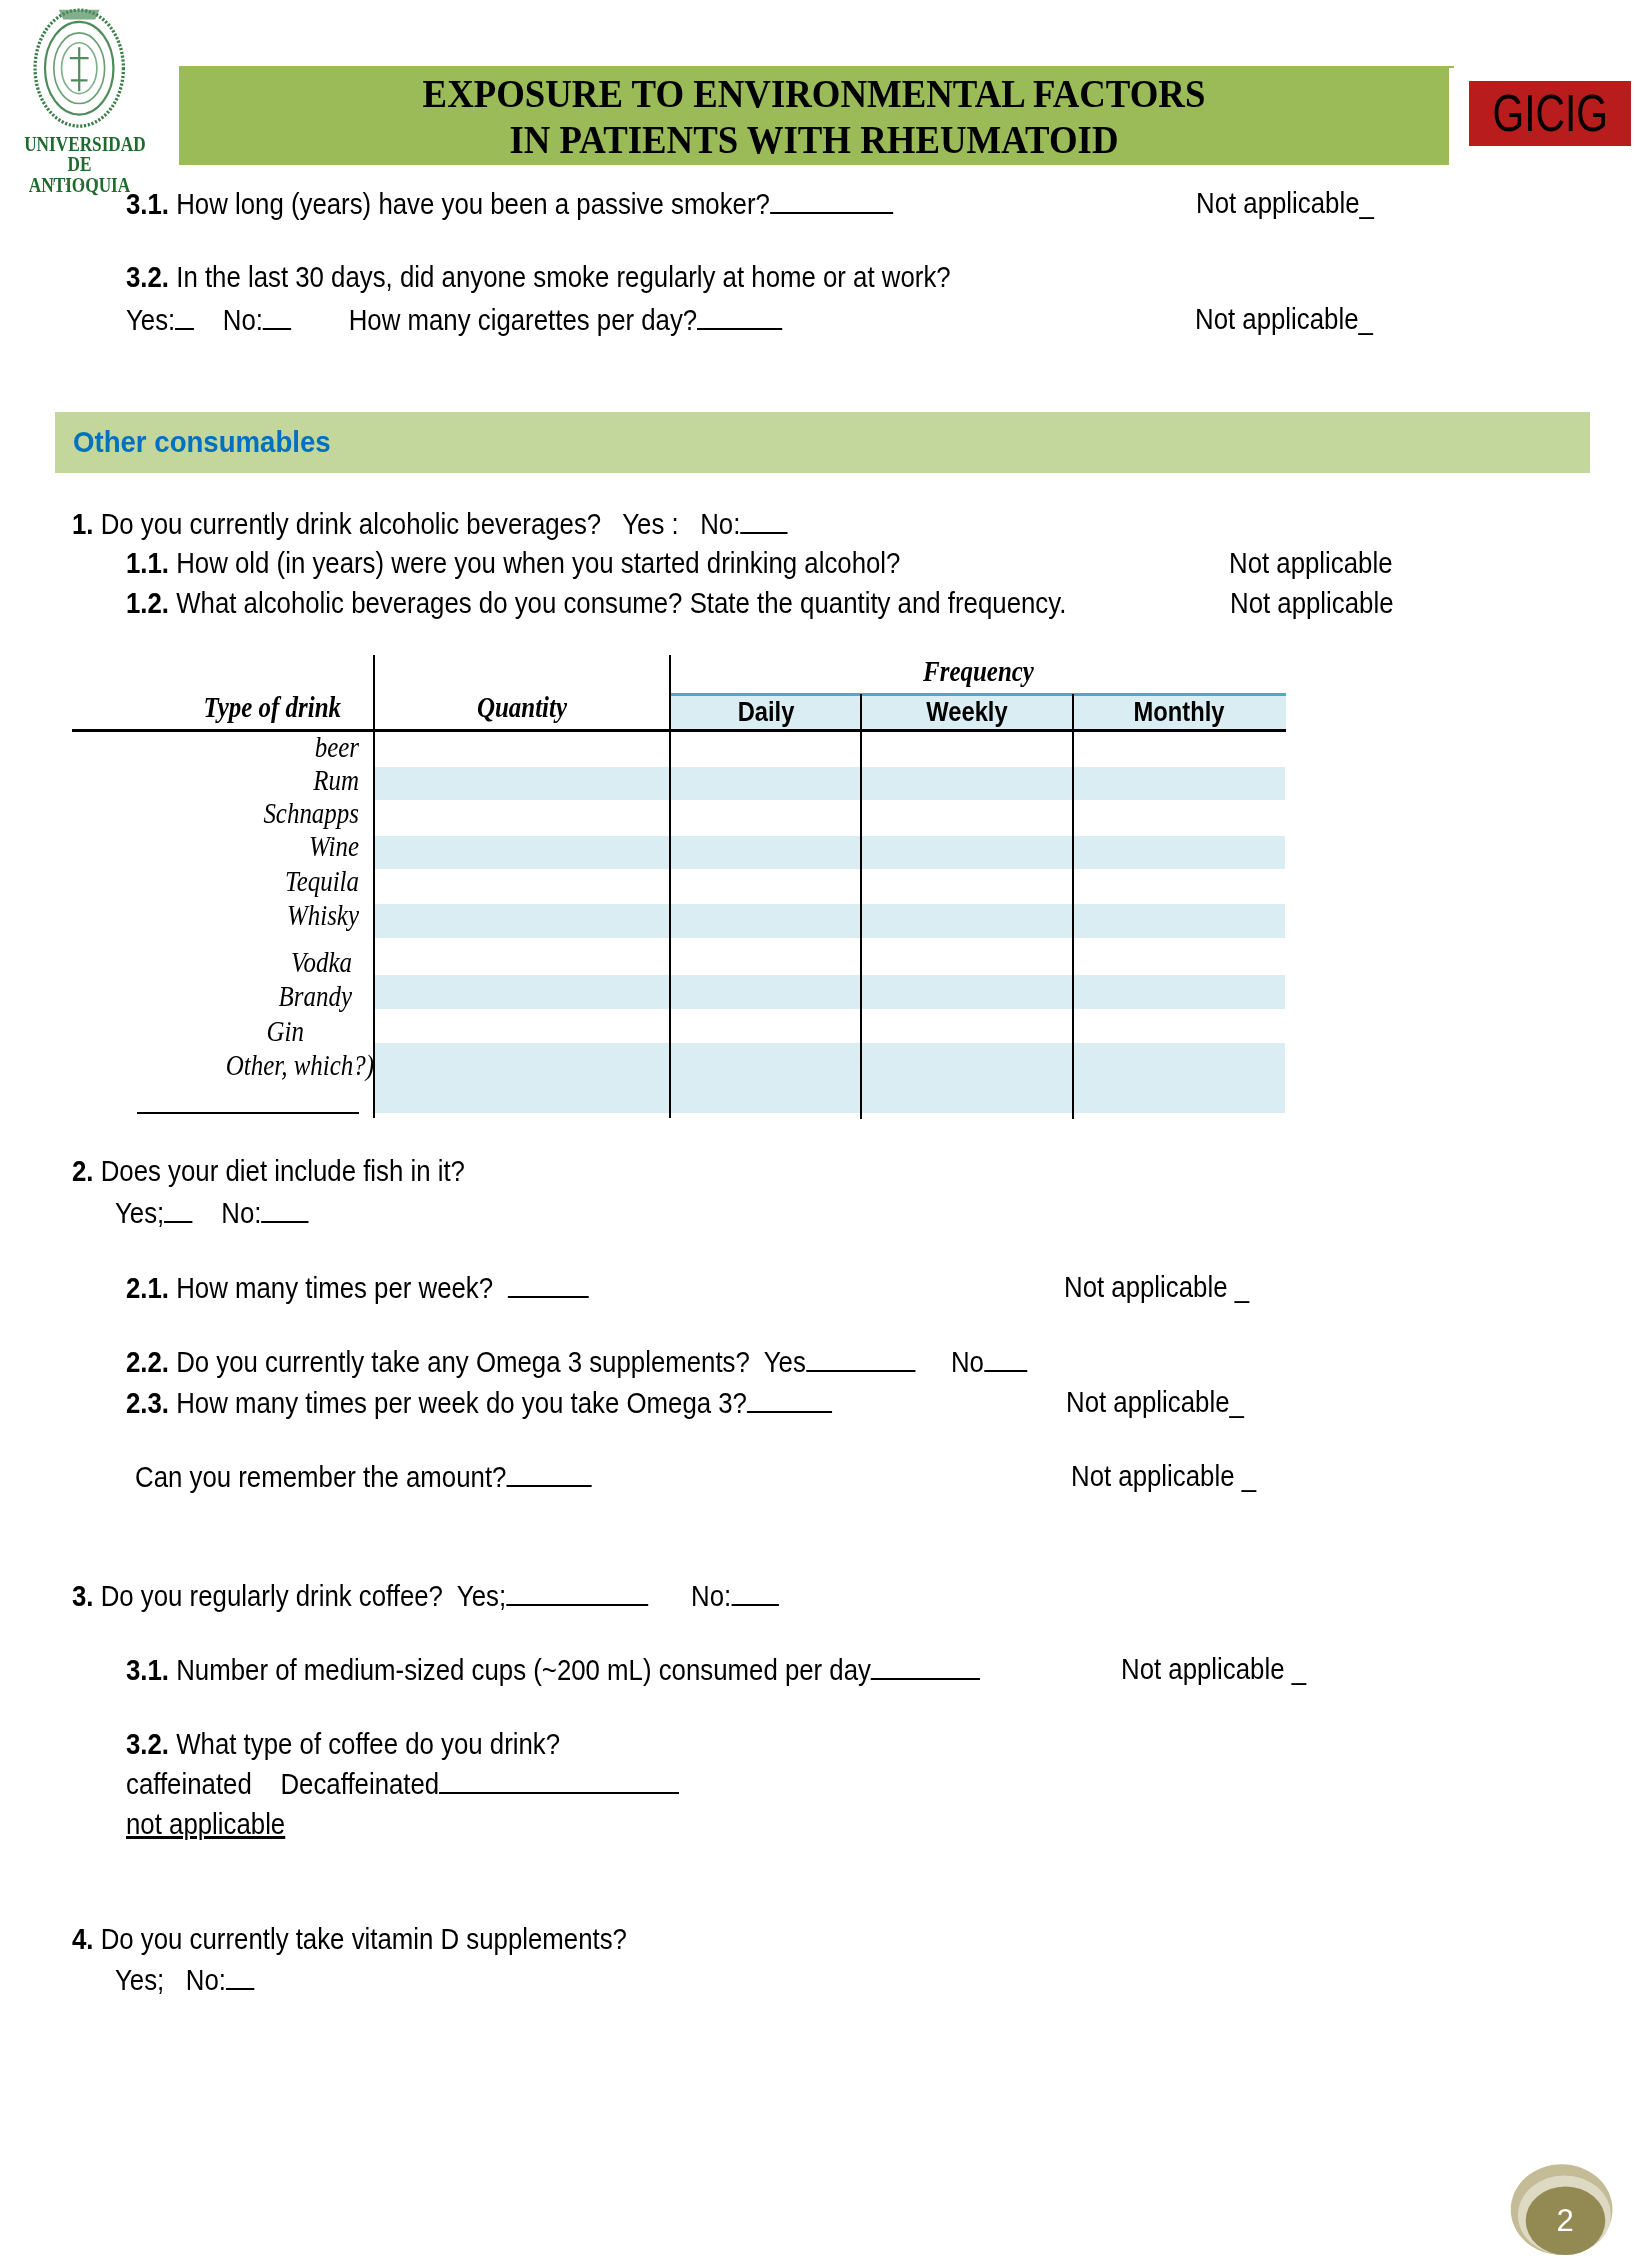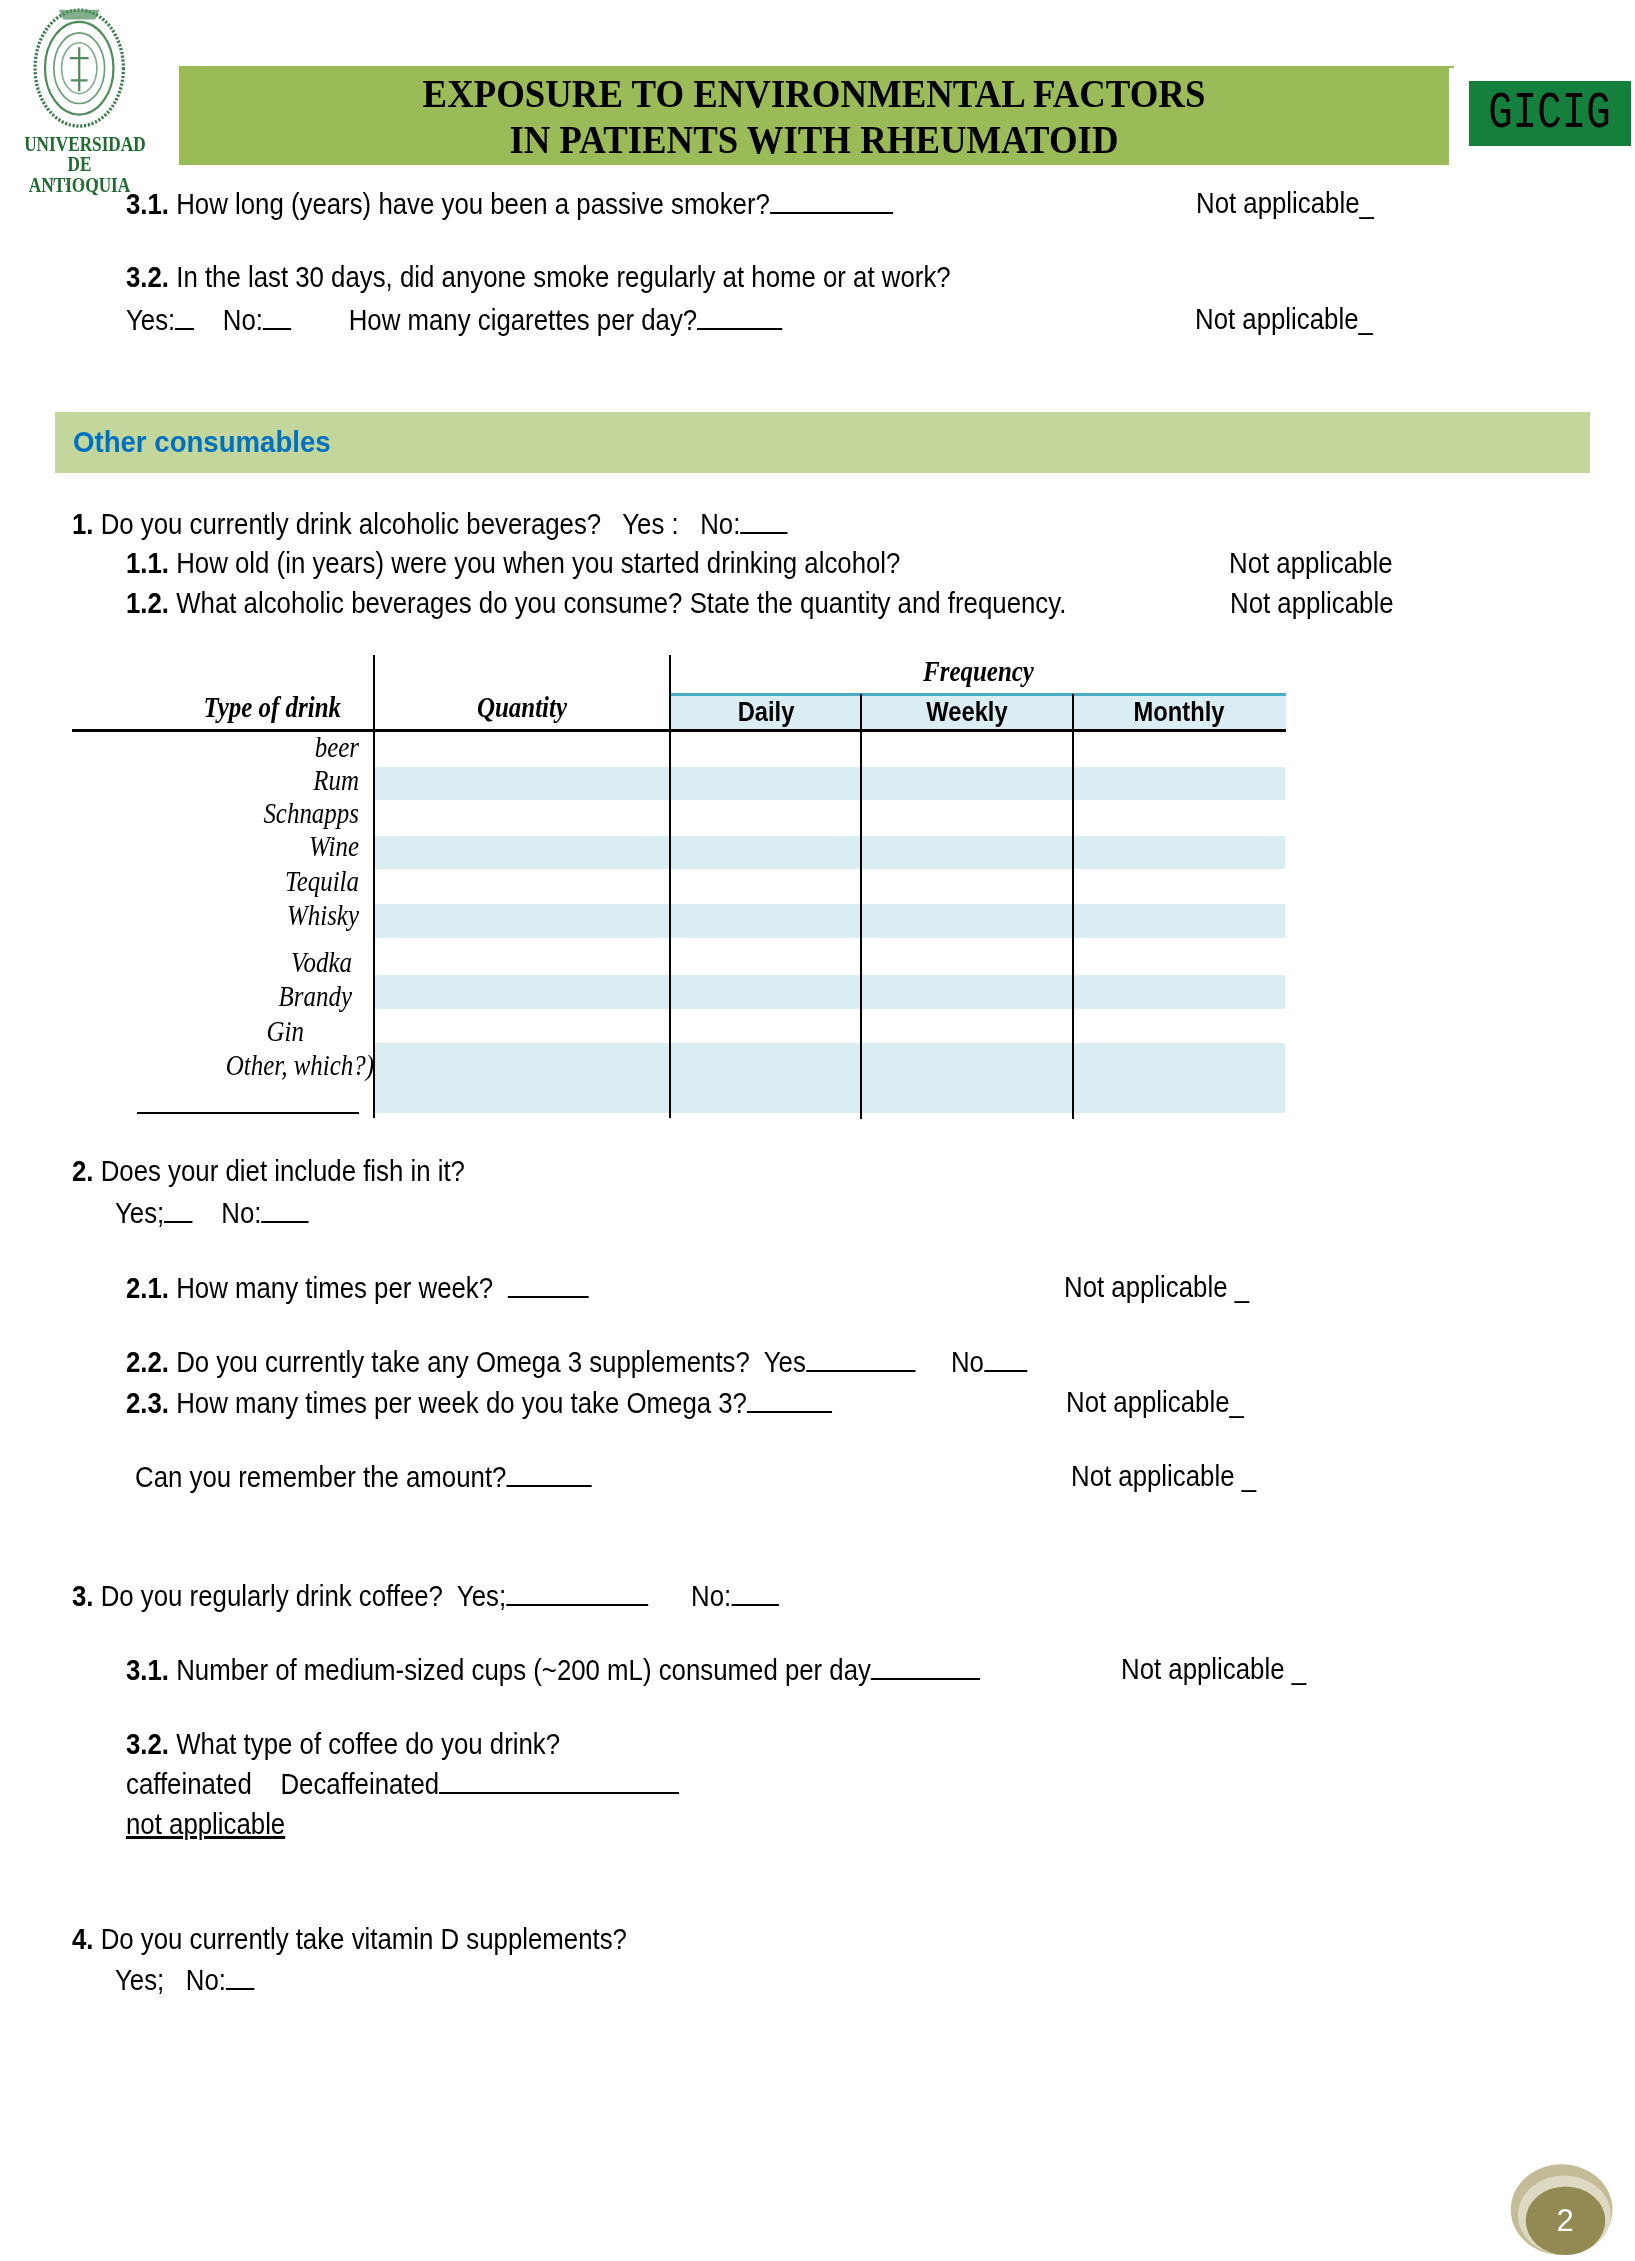--- a/index.html
+++ b/index.html
@@ -10,21 +10,21 @@
   .blank{display:inline-block;border-bottom:2.8px solid #000;height:26.5px;vertical-align:baseline;}
   
   .logo{left:12px;top:0;width:135px;height:188px;text-decoration:underline;}
   .logo-emblem{position:absolute;left:19.3px;top:3.3px;width:97px;height:127px;}
   .logo-text{position:absolute;left:0;width:135px;text-align:center;font-family:"Liberation Serif",serif;font-weight:bold;color:#1e6b2e;font-size:21px;line-height:21px;transform:scaleX(0.82);transform-origin:center;}
   .logo-year{position:absolute;left:0;width:135px;text-align:center;font-family:"Liberation Serif",serif;color:#5a6a5a;font-size:8.8px;letter-spacing:10px;top:177px;}
   
   .banner{left:179px;top:67px;width:1270px;height:98px;background:#9bbb59;}
   .banner-topline{left:179px;top:66px;width:1275px;height:2.2px;background:#9bbb59;}
   .banner-title{position:absolute;left:0;width:100%;text-align:center;font-family:"Liberation Serif",serif;font-weight:bold;font-size:40px;line-height:46px;top:4.4px;transform:scaleX(0.92);transform-origin:center;}
-  .gicig{left:1469px;top:81px;width:162px;height:65px;background:#15803d;color:#000;font-size:51px;line-height:65px;text-align:center;font-family:Liberation Mono, monospace;}
+  .gicig{left:1469px;top:81px;width:162px;height:65px;background:#b91c1c;color:#000;font-size:51px;line-height:65px;text-align:center;}
   .gicig span{display:inline-block;transform:scaleX(0.8);}
   
   .section-bar{left:55px;top:412px;width:1535px;height:61px;background:#c3d69b;}
   .section-title{position:absolute;left:17.7px;top:12px;font-size:30px;line-height:35px;font-weight:bold;color:#0070c0;transform:scaleX(0.92);transform-origin:left center;}
   
   .tbl{left:72px;top:655px;width:1214px;height:463px;}
   .tbl .vline{position:absolute;width:2.2px;background:#000;}
   .tbl .hline{position:absolute;height:3.3px;background:#000;}
   .tbl .band{position:absolute;background:#daedf3;}
   .tbl .hdr-band{position:absolute;background:#daedf3;}

